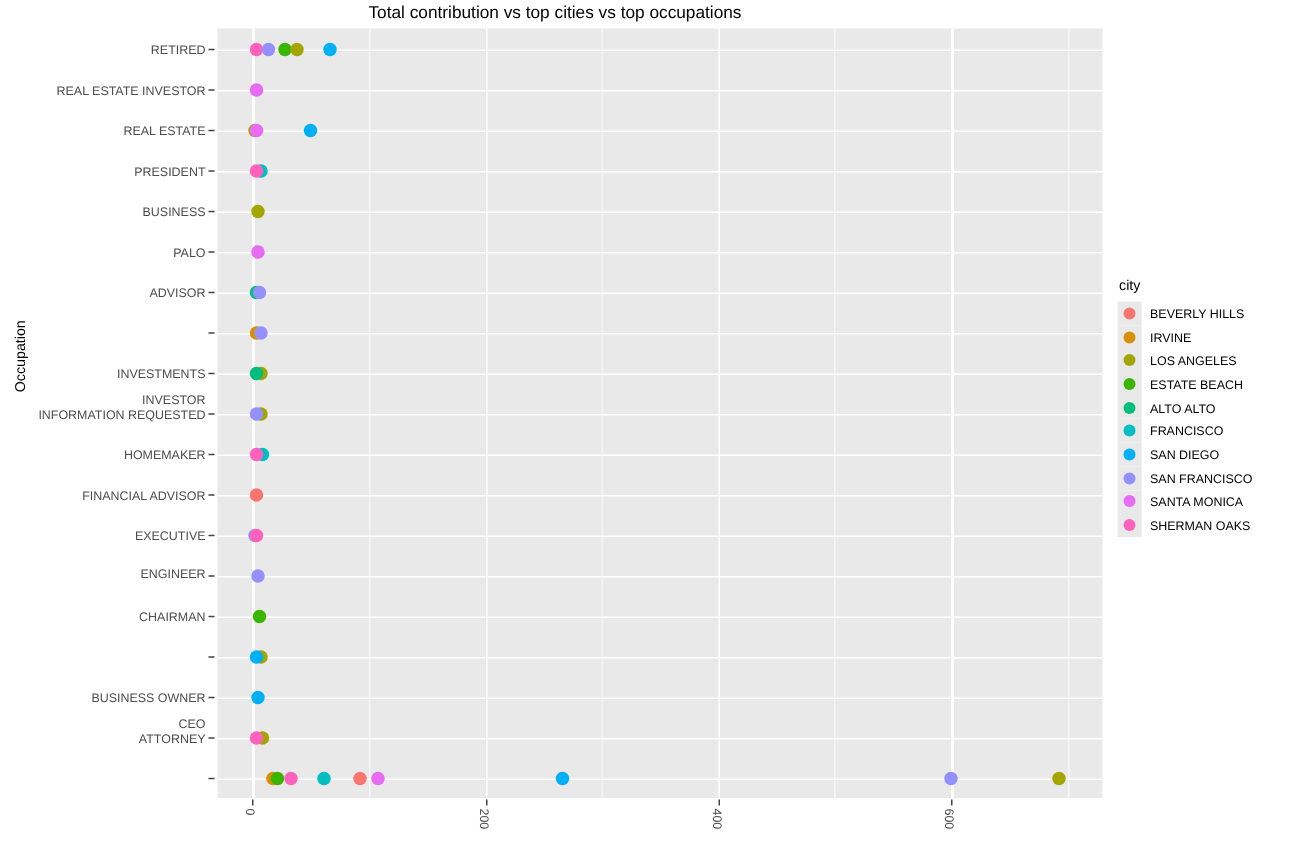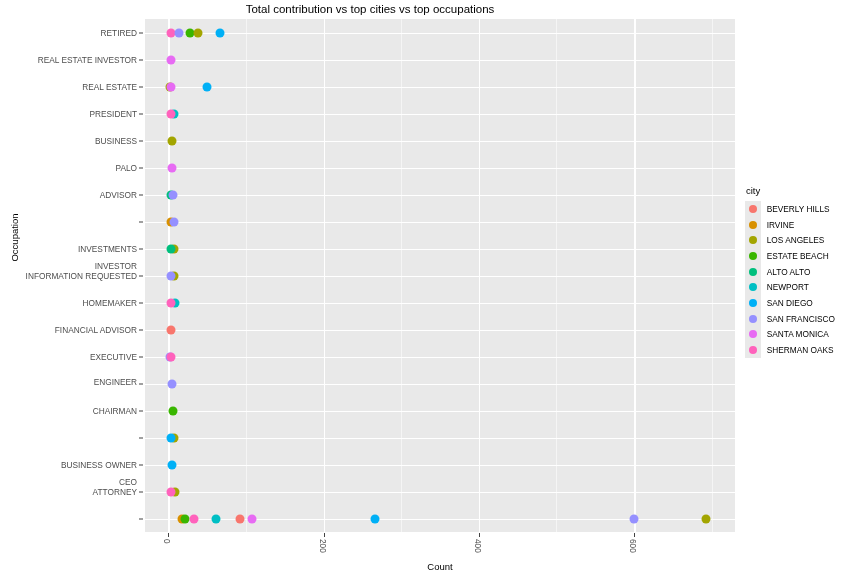--- a/index.html
+++ b/index.html
@@ -255,21 +255,20 @@
       <div class="ylab" style="top: 363px;">ENGINEER</div>
       <div class="ylab" style="top: 391.5px;">CHAIRMAN</div>
       <div class="ylab" style="top: 436px; margin-top: 27px;">CEO</div>
       <div class="ylab" style="top: 445.5px;">BUSINESS OWNER</div>
       <div class="ylab" style="top: 472.5px;">ATTORNEY</div>
       <div class="ylab" style="top: 499.5px;"></div>
     </div>
   <div id="y-axis-title">Occupation</div>
 
   <div id="x-axis"></div>
-  <div id="x-axis-title">Count</div>
 
   <div id="legend">
     <div id="legend-title">city</div>
     <div id="legend-items">
         <div class="legend-item">
           <span class="legend-key">
             <span class="legend-dot" style="background: rgb(248, 118, 109);"></span>
           </span>
           <span class="legend-label">BEVERLY HILLS</span>
         </div>
@@ -294,21 +293,21 @@
         <div class="legend-item">
           <span class="legend-key">
             <span class="legend-dot" style="background: rgb(0, 191, 125);"></span>
           </span>
           <span class="legend-label">ALTO ALTO</span>
         </div>
         <div class="legend-item">
           <span class="legend-key">
             <span class="legend-dot" style="background: rgb(0, 191, 196);"></span>
           </span>
-          <span class="legend-label">NEWPORT</span>
+          <span class="legend-label">FRANCISCO</span>
         </div>
         <div class="legend-item">
           <span class="legend-key">
             <span class="legend-dot" style="background: rgb(0, 176, 246);"></span>
           </span>
           <span class="legend-label">SAN DIEGO</span>
         </div>
         <div class="legend-item">
           <span class="legend-key">
             <span class="legend-dot" style="background: rgb(149, 144, 255);"></span>

